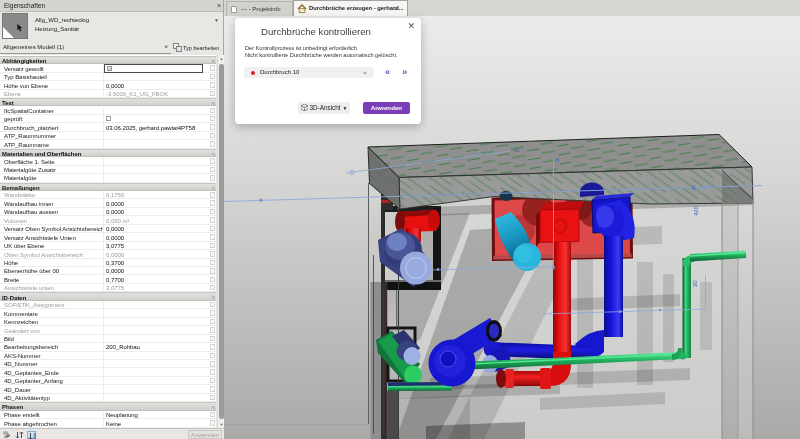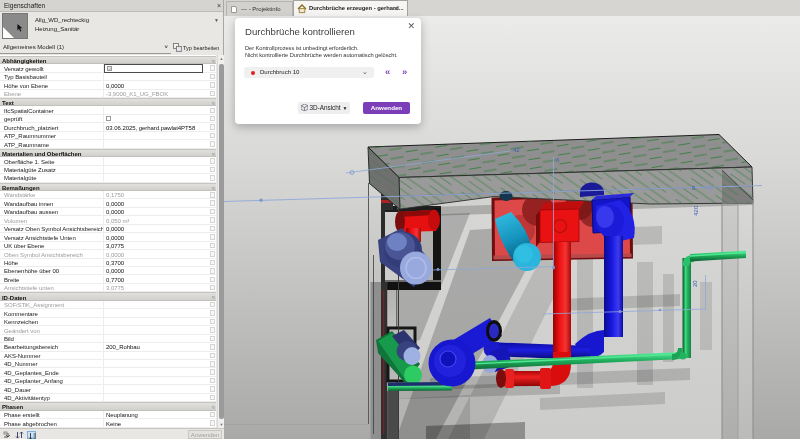--- a/index.html
+++ b/index.html
@@ -45,21 +45,21 @@
 
 #tab1{position:absolute;left:2px;top:1px;width:67px;height:15px;background:#d3d1ce;border:1px solid #b5b3b0;border-bottom:none;font-size:6px;color:#333;line-height:14px}
 #tab1 .pg{position:absolute;left:4px;top:4px;width:6px;height:7px;background:#fdfdfd;border:1px solid #999;border-radius:0 2px 0 0}
 #tab1 .tx{position:absolute;left:14px;top:0px}
 #tab2{position:absolute;left:69px;top:0px;width:115px;height:16px;background:#f6f5f4;border:1px solid #a5a3a0;border-bottom:none;font-size:6.2px;font-weight:bold;color:#222;line-height:15px}
 #tab2 .tx{position:absolute;left:15px;top:0;font-size:5.8px;white-space:nowrap}
 #tab2 .cx{position:absolute;right:9px;top:0;font-weight:normal;font-size:7px;color:#444}
 
 #dlg{position:absolute;left:235px;top:18px;width:186px;height:106px;background:#fff;border-radius:4px;box-shadow:0 3px 10px rgba(0,0,0,.25);z-index:30}
 #dlg .x{position:absolute;right:6px;top:3px;font-size:9px;color:#555}
-#dlg .title{position:absolute;left:10px;top:8px;font-size:9.6px;color:#404040}
+#dlg .title{position:absolute;left:26px;top:8px;font-size:9.6px;color:#404040}
 #dlg .b1{position:absolute;left:10px;top:26.5px;font-size:5.7px;color:#333;letter-spacing:-0.04px}
 #dlg .b2{position:absolute;left:10px;top:33.5px;font-size:5.7px;color:#333;letter-spacing:-0.04px}
 #dlg .selbox{position:absolute;left:9px;top:48.5px;width:130px;height:11px;background:#f1f0f0;border-radius:2px;font-size:6px;color:#222;line-height:11px}
 #dlg .dot{position:absolute;left:7px;top:4px;width:4px;height:4px;border-radius:50%;background:#e02020}
 #dlg .seltx{position:absolute;left:16px;top:0}
 #dlg .selch{position:absolute;right:6px;top:-1px;color:#666;font-size:7.5px}
 #dlg .nav{position:absolute;top:47.5px;font-size:9.5px;color:#7d46c1;font-weight:bold;letter-spacing:-0.5px}
 #dlg .bbtn{position:absolute;top:84px;height:12px;border-radius:2px;font-size:6.4px;line-height:12px;text-align:center}
 #dlg .b3d{left:63px;width:52px;background:#efeeee;color:#222}
 #dlg .banw{left:128px;width:47px;background:#7b3eb8;color:#fff;font-weight:bold;font-size:6.2px}

